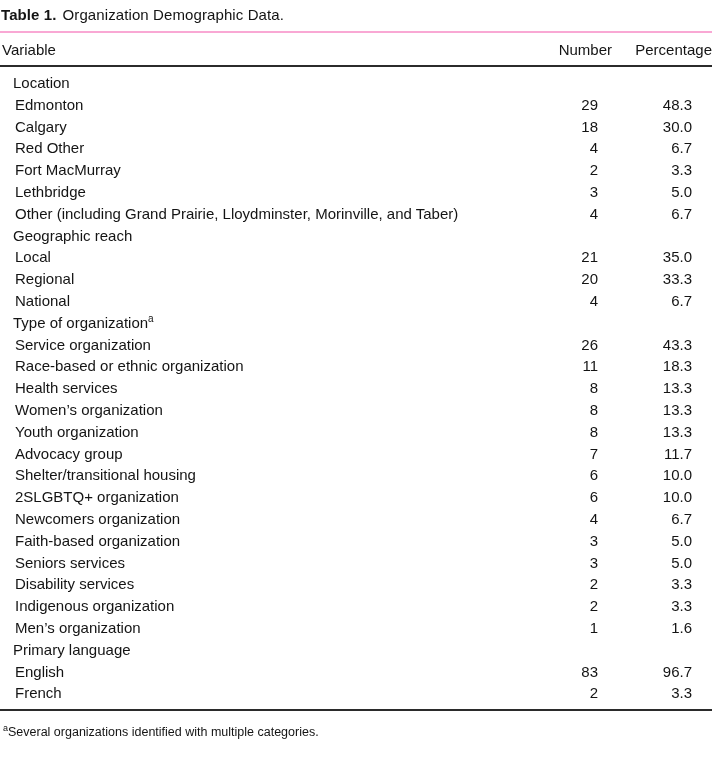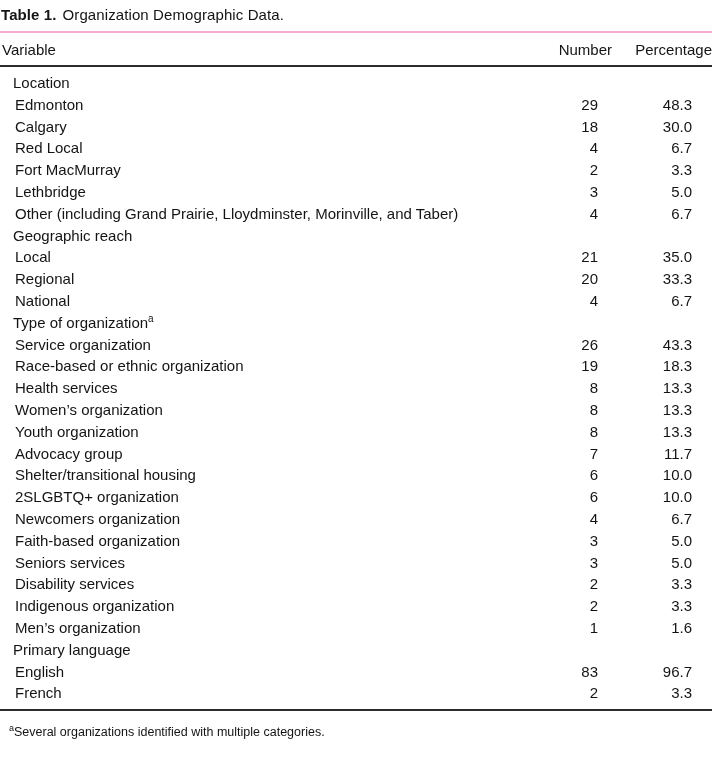--- a/index.html
+++ b/index.html
@@ -61,21 +61,21 @@
   td.percentage-cell { text-align: right; padding-right: 20px; }
 
   sup.section-sup {
     font-size: 10px;
     line-height: 0;
     vertical-align: super;
   }
 
   .footnote {
     margin: 13px 0 0 0;
-    padding-left: 9px;
+    padding-left: 3px;
     font-size: 12.5px;
     line-height: 16px;
   }
   .footnote sup {
     font-size: 9px;
     line-height: 0;
     vertical-align: super;
   }
 </style>
 </head>
@@ -108,21 +108,21 @@
           <td class="variable-cell">Edmonton</td>
           <td class="number-cell">29</td>
           <td class="percentage-cell">48.3</td>
         </tr>
         <tr>
           <td class="variable-cell">Calgary</td>
           <td class="number-cell">18</td>
           <td class="percentage-cell">30.0</td>
         </tr>
         <tr>
-          <td class="variable-cell">Red Local</td>
+          <td class="variable-cell">Red Other</td>
           <td class="number-cell">4</td>
           <td class="percentage-cell">6.7</td>
         </tr>
         <tr>
           <td class="variable-cell">Fort MacMurray</td>
           <td class="number-cell">2</td>
           <td class="percentage-cell">3.3</td>
         </tr>
         <tr>
           <td class="variable-cell">Lethbridge</td>
@@ -155,21 +155,21 @@
         <tr>
           <td colspan="3" class="section-cell"><span>Type of organization</span><sup class="section-sup">a</sup></td>
         </tr>
         <tr>
           <td class="variable-cell">Service organization</td>
           <td class="number-cell">26</td>
           <td class="percentage-cell">43.3</td>
         </tr>
         <tr>
           <td class="variable-cell">Race-based or ethnic organization</td>
-          <td class="number-cell">19</td>
+          <td class="number-cell">11</td>
           <td class="percentage-cell">18.3</td>
         </tr>
         <tr>
           <td class="variable-cell">Health services</td>
           <td class="number-cell">8</td>
           <td class="percentage-cell">13.3</td>
         </tr>
         <tr>
           <td class="variable-cell">Women’s organization</td>
           <td class="number-cell">8</td>

